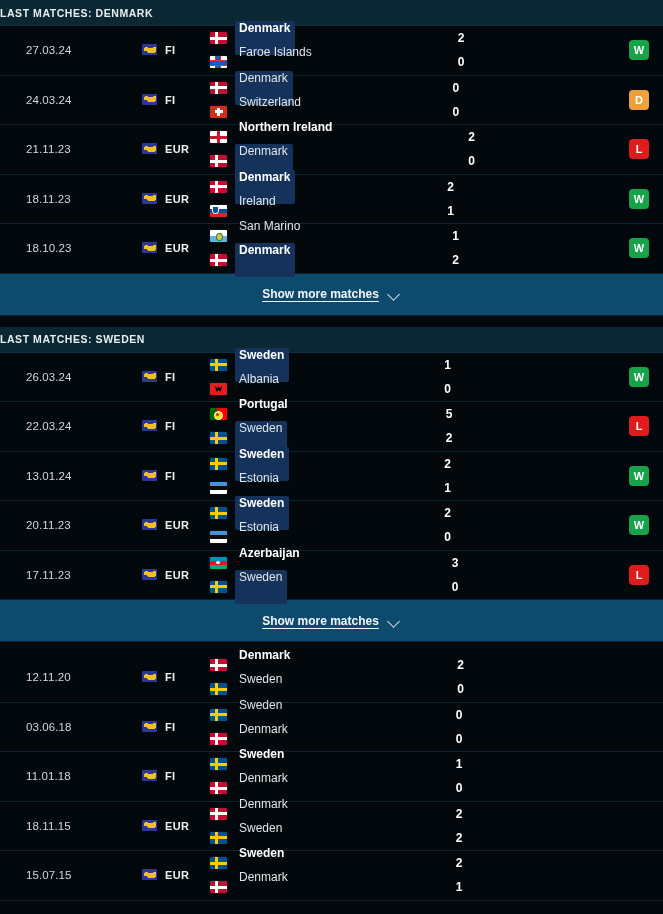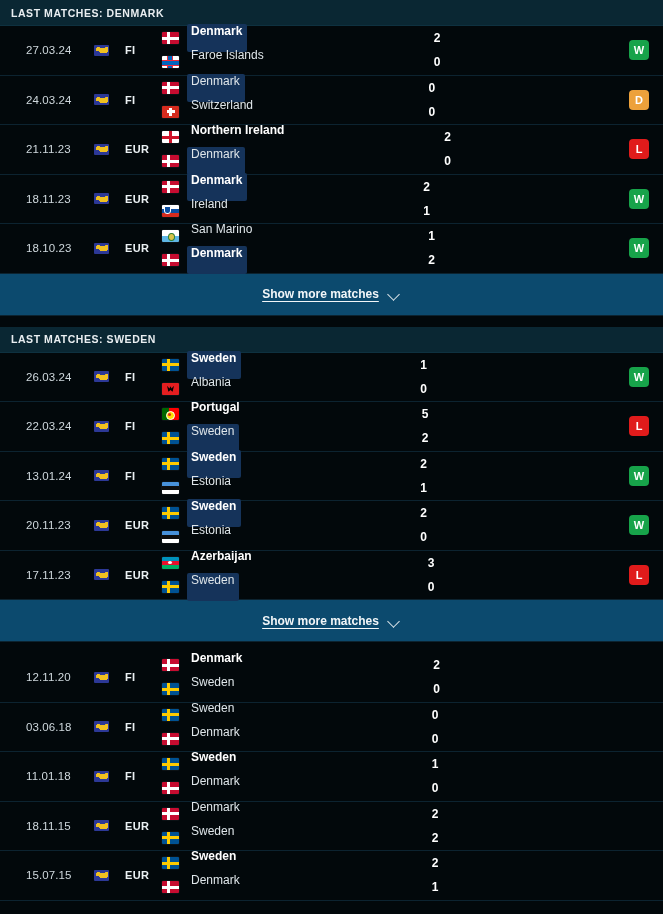--- a/index.html
+++ b/index.html
@@ -19,21 +19,20 @@
     background: #02080b;
     position: relative;
   }
 
   
   .section-header {
     height: 26px;
     background: #0a2733;
     display: flex;
     align-items: center;
-    padding-left: 11px;
     border-bottom: 1px solid #0e3140;
   }
   .section-header .title {
     font-size: 10.5px;
     font-weight: bold;
     letter-spacing: 0.55px;
     color: #e9eef1;
     text-transform: uppercase;
   }
 
@@ -55,22 +54,22 @@
     color: #cfd8dd;
     letter-spacing: 0.1px;
     white-space: nowrap;
     margin-left: 12px;
   }
 
   .col-comp {
     width: 68px;
     flex: 0 0 68px;
     display: flex;
-    align-items: center;
-    gap: 16px;
+    gap: 8px;
+    margin-left: 48px;
   }
 
   .comp-badge {
     width: 15px;
     height: 11px;
     flex: 0 0 15px;
     background: #2c3896;
     border-radius: 1px;
     position: relative;
     overflow: hidden;
@@ -116,21 +115,21 @@
     border-radius: 1px;
     position: relative;
     overflow: hidden;
     box-shadow: 0 0 0 0.5px rgba(255,255,255,0.08);
   }
 
   .team-name {
     font-size: 12px;
     color: #dfe6ea;
     white-space: nowrap;
-    padding: 1px 5px 14px 4px;
+    padding: 1px 5px 20px 4px;
     border-radius: 2px;
     line-height: 13px;
   }
   .team-name.bold { font-weight: bold; color: #ffffff; }
   .team-name.hl   { background: #15335a; }
 
   .col-score {
     width: 120px;
     flex: 0 0 120px;
     display: flex;

